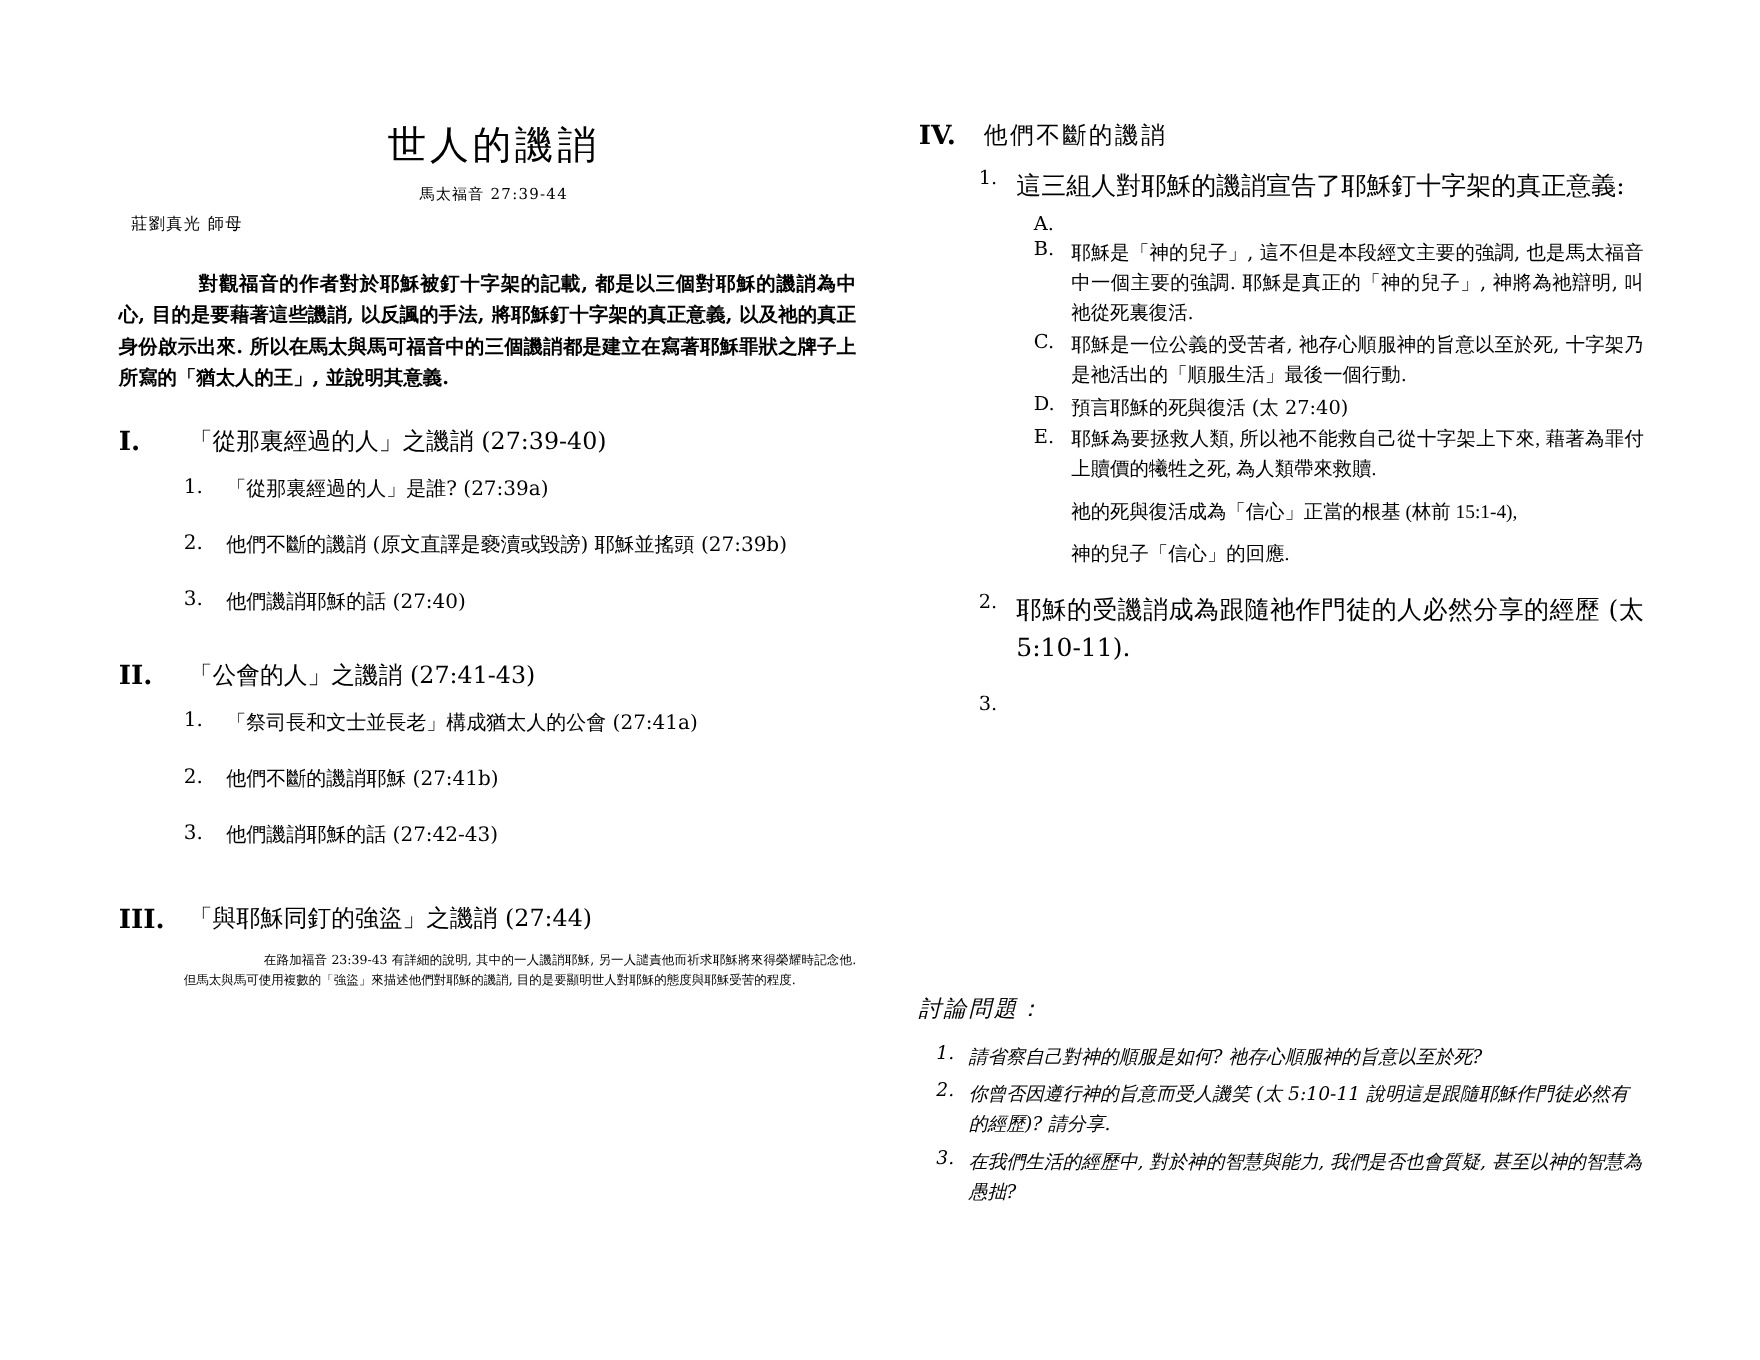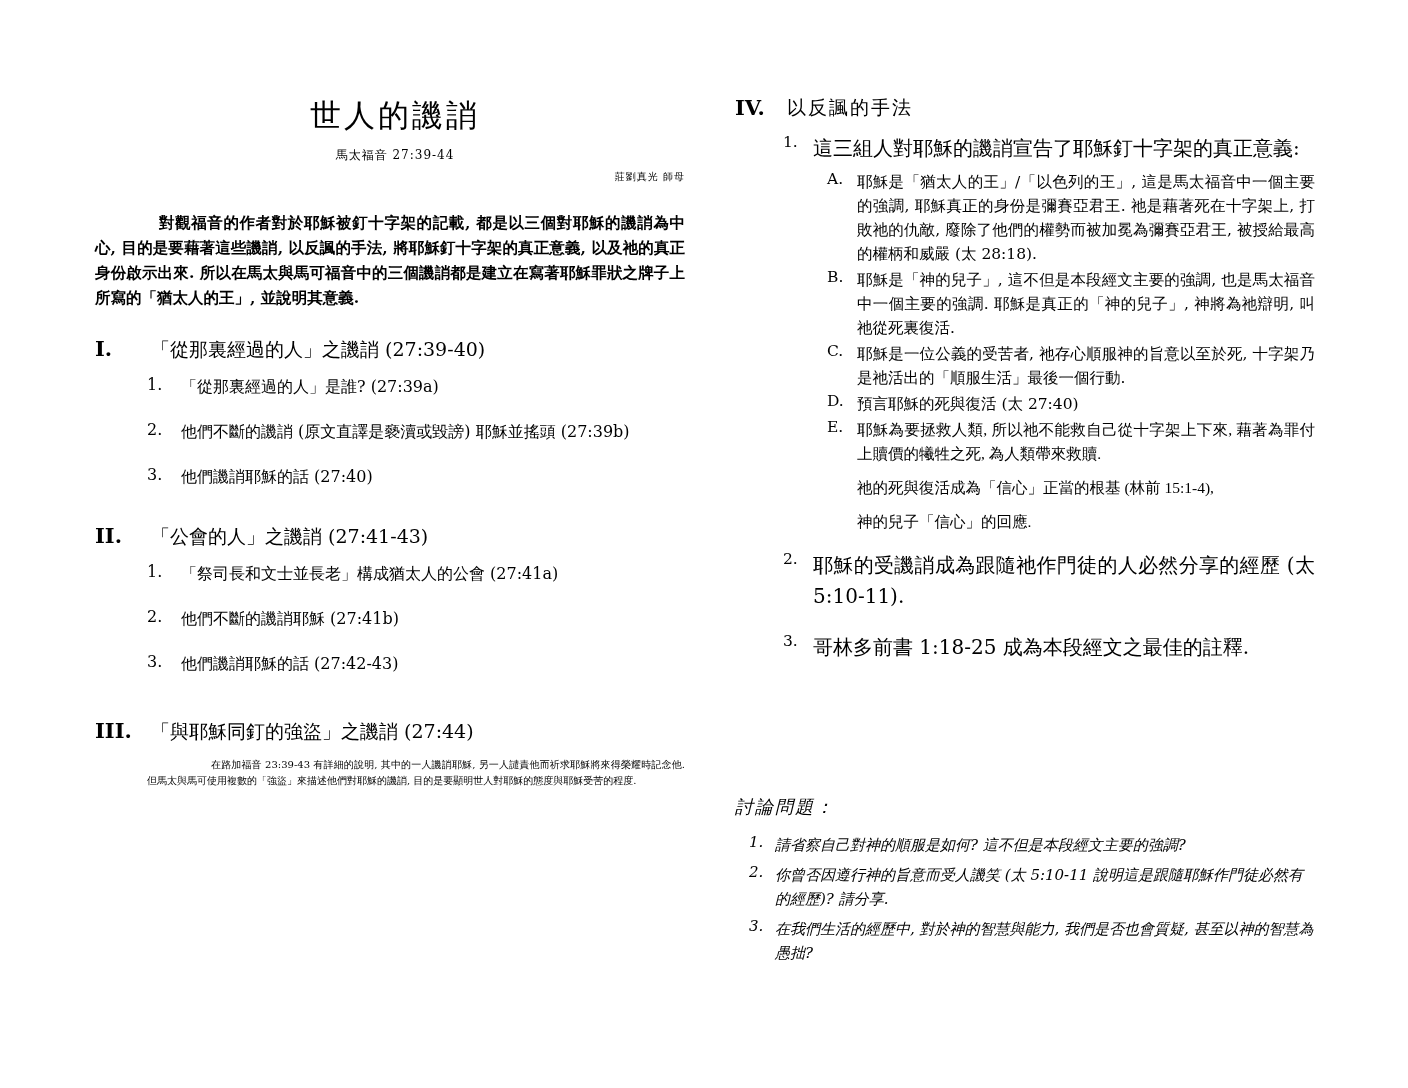--- a/index.html
+++ b/index.html
@@ -45,22 +45,22 @@
     padding-left: 10px;
   }
   .doc-subtitle {
     text-align: center;
     font-size: 12px;
     letter-spacing: 1px;
     margin: 0 0 6px 0;
     padding-left: 10px;
   }
   .doc-author {
-    text-align: right;
-    font-size: 10px;
+    text-align: left;
+    font-size: 13px;
     letter-spacing: 1px;
     margin: 0 0 26px 0;
     padding-left: 10px;
   }
 
   .section-heading {
     font-size: 19px;
     letter-spacing: 6px;
     margin: 0 0 14px 0;
   }
@@ -265,31 +265,30 @@
       <div class="txt">「與耶穌同釘的強盜」之譏誚  (27:44)</div>
     </div>
     <div class="block-para">在路加福音 23:39-43 有詳細的說明, 其中的一人譏誚耶穌, 另一人譴責他而祈求耶穌將來得榮耀時記念他. 但馬太與馬可使用複數的「強盜」來描述他們對耶穌的譏誚, 目的是要顯明世人對耶穌的態度與耶穌受苦的程度.</div>
 
   </div>
 
   <div class="col-right">
 
     <div class="major-r">
       <div class="num">IV.</div>
-      <div class="txt">以反諷的手法</div>
+      <div class="txt">他們不斷的譏誚</div>
     </div>
 
     <div class="lvl2">
       <div class="num">1.</div>
       <div class="txt">這三組人對耶穌的譏誚宣告了耶穌釘十字架的真正意義:</div>
     </div>
 
     <div class="lvl3">
       <div class="num">A.</div>
-      <div class="txt">耶穌是「猶太人的王」/「以色列的王」, 這是馬太福音中一個主要的強調, 耶穌真正的身份是彌賽亞君王. 祂是藉著死在十字架上, 打敗祂的仇敵, 廢除了他們的權勢而被加冕為彌賽亞君王, 被授給最高的權柄和威嚴 (太 28:18).</div>
     </div>
     <div class="lvl3">
       <div class="num">B.</div>
       <div class="txt">耶穌是「神的兒子」, 這不但是本段經文主要的強調, 也是馬太福音中一個主要的強調. 耶穌是真正的「神的兒子」, 神將為祂辯明, 叫祂從死裏復活.</div>
     </div>
     <div class="lvl3">
       <div class="num">C.</div>
       <div class="txt">耶穌是一位公義的受苦者, 祂存心順服神的旨意以至於死, 十字架乃是祂活出的「順服生活」最後一個行動.</div>
     </div>
     <div class="lvl3">
@@ -309,31 +308,30 @@
 
     <div class="lvl2">
       <div class="num">2.</div>
       <div class="txt">耶穌的受譏誚成為跟隨祂作門徒的人必然分享的經歷 (太 5:10-11).</div>
     </div>
 
     <div class="spacer-sm"></div>
 
     <div class="lvl2">
       <div class="num">3.</div>
-      <div class="txt">哥林多前書 1:18-25 成為本段經文之最佳的註釋.</div>
     </div>
 
   </div>
 
   <div class="discussion">
     <div class="discussion-title">討論問題：</div>
 
     <div class="q">
       <div class="num">1.</div>
-      <div class="txt">請省察自己對神的順服是如何? 這不但是本段經文主要的強調?</div>
+      <div class="txt">請省察自己對神的順服是如何? 祂存心順服神的旨意以至於死?</div>
     </div>
     <div class="q">
       <div class="num">2.</div>
       <div class="txt">你曾否因遵行神的旨意而受人譏笑 (太 5:10-11 說明這是跟隨耶穌作門徒必然有的經歷)? 請分享.</div>
     </div>
     <div class="q">
       <div class="num">3.</div>
       <div class="txt">在我們生活的經歷中, 對於神的智慧與能力, 我們是否也會質疑, 甚至以神的智慧為愚拙?</div>
     </div>
   </div>

